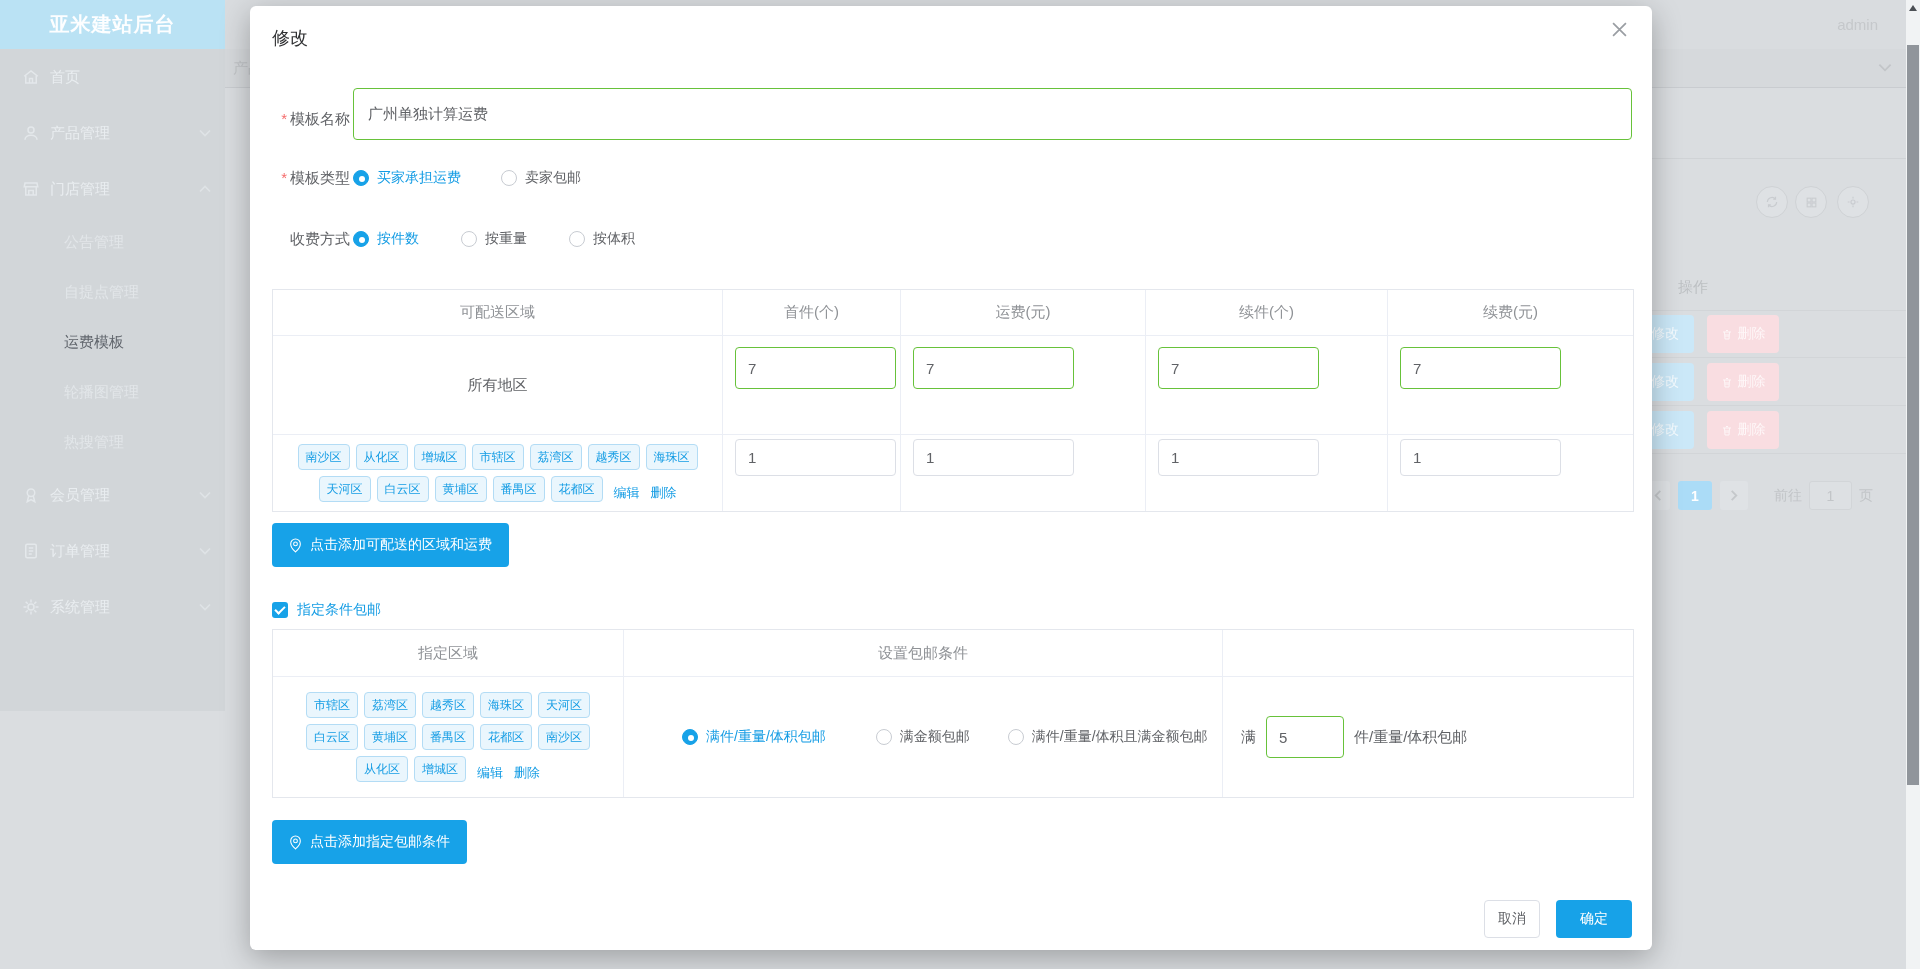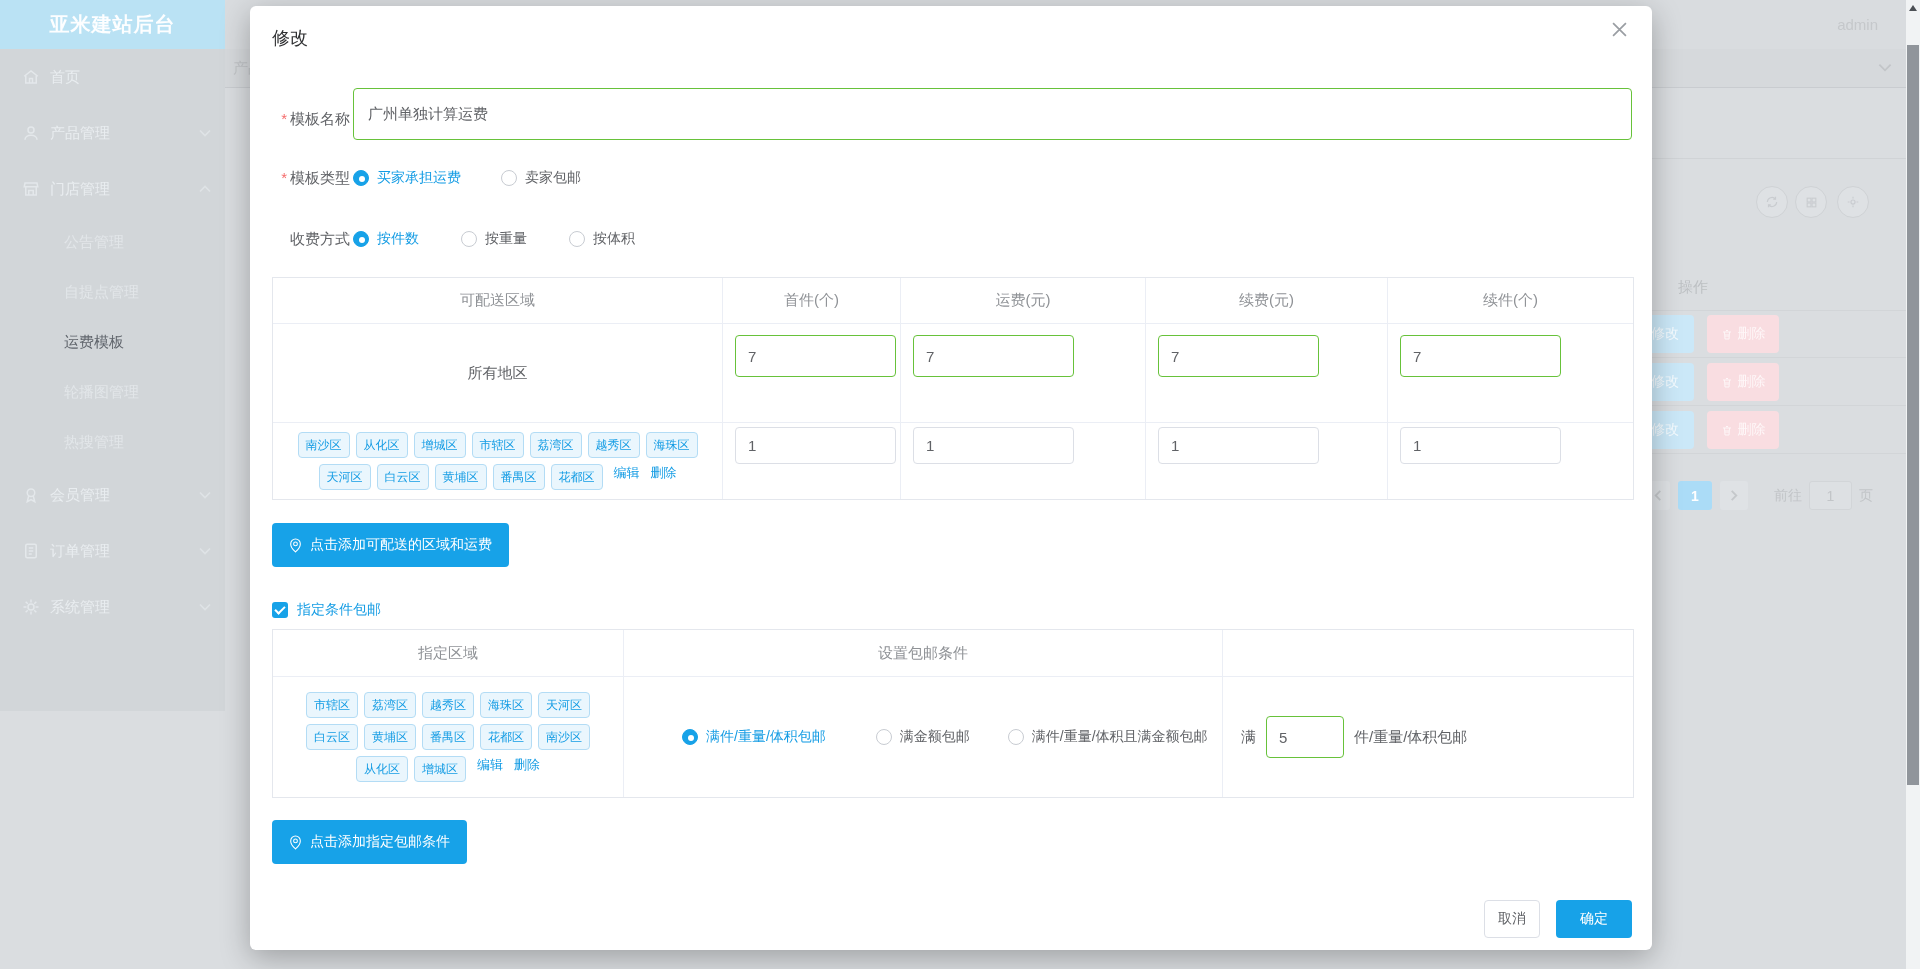--- a/index.html
+++ b/index.html
@@ -59,35 +59,35 @@
 
   .radio-row { position:absolute; left:103px; display:flex; align-items:center; }
   .radio { width:16px; height:16px; border-radius:50%; border:1px solid #c8ccd2; background:#fff; position:relative; flex:0 0 auto; cursor:pointer; }
   .radio.checked { border-color:#17a2e8; background:#17a2e8; }
   .radio.checked::after { content:""; position:absolute; left:5px; top:5px; width:6px; height:6px; border-radius:50%; background:#fff; }
   .r-lab { margin:0 0 0 8px; font-size:14px; color:#606266; cursor:pointer; }
   .r-lab.sel { color:#149ce4; }
 
   .tbl { position:absolute; left:22px; border:1px solid #e4e7ed; display:grid; background:#fff; }
   .tbl > div { border-right:1px solid #ebeef5; border-bottom:1px solid #ebeef5; }
-  .tbl1 { top:271px; width:1362px; grid-template-columns:450px 178px 245px 242px 245px; grid-template-rows:46px 99px 76px; }
+  .tbl1 { top:283px; width:1362px; grid-template-columns:450px 178px 245px 242px 245px; grid-template-rows:46px 99px 76px; }
   .tbl1 > :nth-child(5n) { border-right:none; }
   .tbl1 > :nth-child(n+11) { border-bottom:none; }
   .tbl2 { top:623px; width:1362px; grid-template-columns:351px 599px 410px; grid-template-rows:47px 120px; }
   .tbl2 > :nth-child(3n) { border-right:none; }
   .tbl2 > :nth-child(n+4) { border-bottom:none; }
   .th { display:flex; align-items:center; justify-content:center; font-size:15px; color:#8f9296; }
   .td-center { display:flex; align-items:center; justify-content:center; font-size:15px; color:#606266; }
   .td-input { padding:11px 0 0 12px; }
   .td-input2 { padding:4px 0 0 12px; }
   .inp { width:161px; height:42px; border:1px solid #dcdfe6; border-radius:4px; padding:0 12px; font-size:15px; color:#606266; outline:none; background:#fff; }
   .inp.green { border-color:#67c23a; }
   .inp.h37 { height:37px; }
   .tags-cell { display:flex; flex-direction:column; justify-content:center; align-items:center; gap:6px; padding:6px 4px; }
-  .tag-line { display:flex; align-items:flex-start; justify-content:center; gap:6px; }
+  .tag-line { display:flex; align-items:flex-end; justify-content:center; gap:6px; }
   .tag { font-size:12px; line-height:1; color:#149ce4; background:#eaf6fd; border:1px solid #b3dcf5; border-radius:4px; padding:6px 7px; white-space:nowrap; }
   .lnk { font-size:13px; color:#149ce4; margin-left:5px; cursor:pointer; white-space:nowrap; }
 
   .btn-blue { position:absolute; left:22px; height:44px; background:#17a2e8; color:#fff; font-size:14px; border:none; border-radius:4px; display:inline-flex; align-items:center; gap:8px; padding:0 17px; cursor:pointer; }
   .btn-blue svg { width:13px; height:15px; }
 
   .check-row { position:absolute; left:22px; top:595px; display:flex; align-items:center; gap:9px; }
   .checkbox { width:16px; height:16px; background:#17a2e8; border-radius:3px; position:relative; cursor:pointer; flex:0 0 auto; }
   .checkbox::after { content:""; position:absolute; left:5px; top:2px; width:4px; height:8px; border:solid #fff; border-width:0 2px 2px 0; transform:rotate(45deg); }
   .check-lab { font-size:14px; color:#149ce4; cursor:pointer; }
@@ -308,22 +308,22 @@
       <span class="radio"></span>
       <span class="r-lab" style="margin-right:42px;">按重量</span>
       <span class="radio"></span>
       <span class="r-lab">按体积</span>
     </div>
 
     <div class="tbl tbl1">
       <div class="th">可配送区域</div>
       <div class="th">首件(个)</div>
       <div class="th">运费(元)</div>
+      <div class="th">续件(个)</div>
       <div class="th">续费(元)</div>
-      <div class="th">续件(个)</div>
 
       <div class="td-center">所有地区</div>
       <div class="td-input"><input class="inp green" value="7" style=""></div>
       <div class="td-input"><input class="inp green" value="7" style=""></div>
       <div class="td-input"><input class="inp green" value="7" style=""></div>
       <div class="td-input"><input class="inp green" value="7" style=""></div>
 
       <div class="tags-cell">
         <div class="tag-line">
             <span class="tag">南沙区</span>

